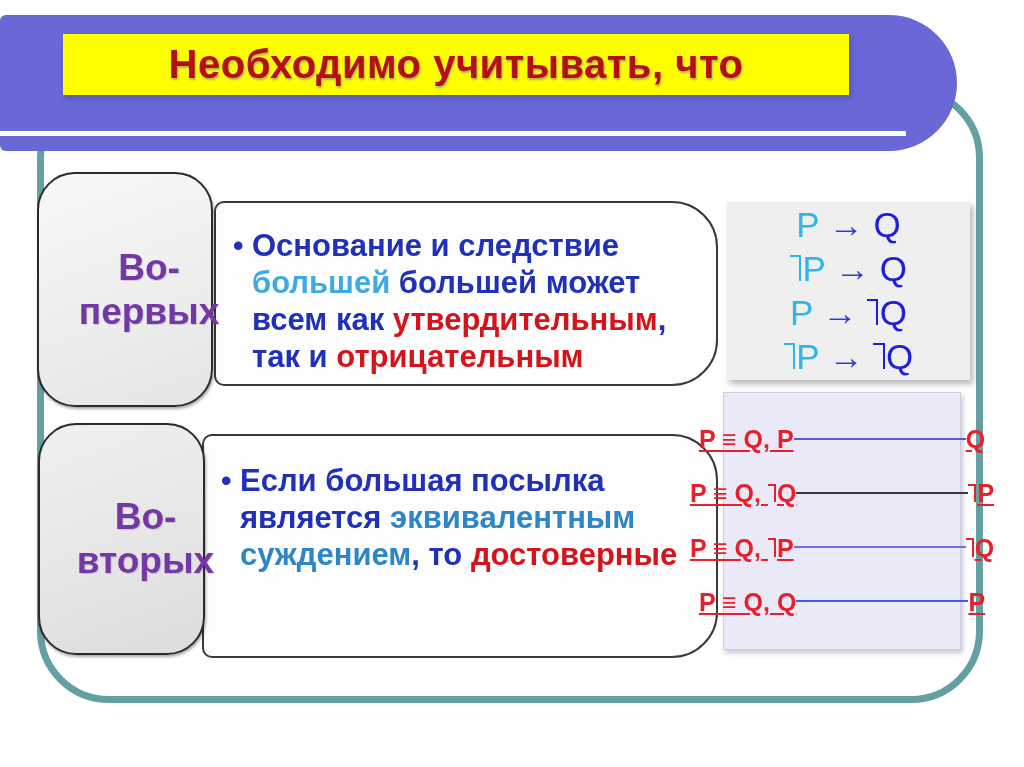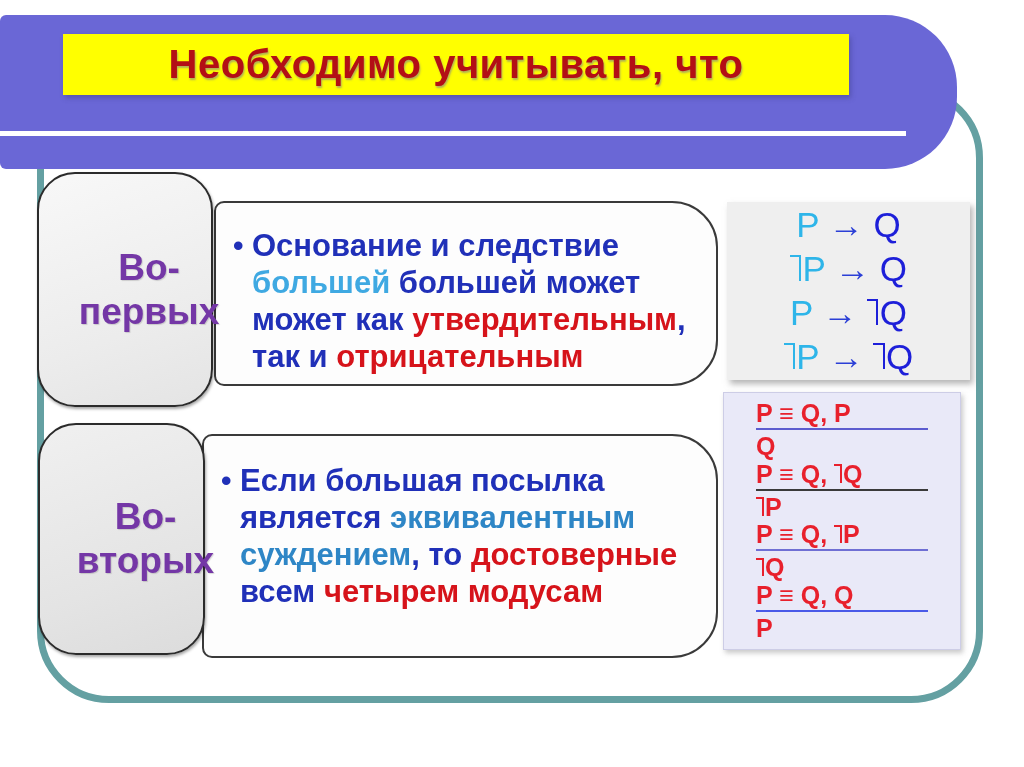--- a/index.html
+++ b/index.html
@@ -4,21 +4,21 @@
 <style>
   html,body{margin:0;padding:0;background:#fff;}
   .slide{position:relative;width:1024px;height:767px;background:#ffffff;overflow:hidden;
          font-family:"Liberation Sans",sans-serif;}
 
   
   .decor-frame{position:absolute;left:37px;top:86px;width:946px;height:617px;
                border:7px solid var(--frame);border-radius:72px;box-sizing:border-box;z-index:1;}
 
   
-  .banner{position:absolute;left:0;top:15px;width:957px;height:154px;background:var(--banner);
+  .banner{position:absolute;left:0;top:15px;width:957px;height:136px;background:var(--banner);
           border-radius:6px 72px 72px 6px;z-index:5;}
   .banner-line{position:absolute;left:0;top:116px;width:906px;height:5px;background:#ffffff;}
   .title-box{position:absolute;left:63px;top:19px;width:786px;height:61px;background:var(--title_bg);
              display:flex;align-items:center;justify-content:center;
              box-shadow:2px 3px 5px rgba(60,60,130,.45);}
   .title{font-size:40px;font-weight:bold;color:var(--title_text);letter-spacing:.5px;
          text-shadow:1px 2px 2px rgba(100,100,170,.5);}
 
   
   .label-box{position:absolute;border:2px solid #2b2b2b;border-radius:38px;z-index:4;
@@ -49,21 +49,21 @@
   .impl-box{position:absolute;left:727px;top:202px;width:243px;height:178px;background:#efefef;
             box-shadow:3px 4px 6px rgba(110,110,110,.5);z-index:2;
             display:flex;flex-direction:column;align-items:center;justify-content:center;}
   .impl-row{font-size:35px;font-weight:normal;line-height:44px;white-space:pre;}
 
   
   .equiv-box{position:absolute;left:723px;top:392px;width:238px;height:258px;background:#e9e9f8;
              border:1px solid #cdcde6;box-shadow:2px 3px 5px rgba(120,120,120,.4);z-index:2;
              box-sizing:border-box;padding:6px 0;color:var(--equiv_red);
              display:flex;flex-direction:column;justify-content:space-evenly;align-items:center;}
-  .fraction{display:flex;flex-direction:column;}
+  .fraction{display:flex;flex-direction:row;align-items:center;text-decoration:underline;}
   .frac-top,.frac-bottom{font-size:25px;font-weight:bold;line-height:27px;white-space:pre;}
   .frac-line{height:2px;width:172px;margin:1px 0 3px;}
 
   
   .neg{display:inline-block;width:.32em;height:.74em;border-top:.085em solid;
        border-right:.085em solid;box-sizing:border-box;margin-right:.04em;}
 </style>
 </head>
 <body>
 
@@ -86,32 +86,31 @@
   <div class="label-box second">
     <div class="label-line">Во-</div>
     <div class="label-line">вторых</div>
   </div>
 
   <div class="point-box first">
     <div class="point-content">
       <span class="bullet" style="top:24px">•</span>
       <div class="text-line"><span class="db">Основание и следствие</span></div>
       <div class="text-line"><span class="lb">большей</span><span class="db"> большей может</span></div>
-      <div class="text-line"><span class="db">может как </span><span class="rd">утвердительным</span><span class="db">,</span></div>
+      <div class="text-line"><span class="db">всем как </span><span class="rd">утвердительным</span><span class="db">,</span></div>
       <div class="text-line"><span class="db">так и </span><span class="rd">отрицательным</span></div>
     </div>
   </div>
 
   <div class="point-box second">
     <div class="point-content">
       <span class="bullet" style="top:26px">•</span>
       <div class="text-line"><span class="db">Если большая посылка</span></div>
       <div class="text-line"><span class="db">является </span><span class="sb">эквивалентным</span></div>
       <div class="text-line"><span class="sb">суждением</span><span class="db">, то </span><span class="rd">достоверные</span></div>
-      <div class="text-line"><span class="db">всем </span><span class="rd">четырем модусам</span></div>
     </div>
   </div>
 
   <div class="impl-box">
     <div class="impl-row"><span class="cy">P</span><span class="ar"> → </span><span class="bl">Q</span></div>
     <div class="impl-row"><span class="neg cy"></span><span class="cy">P</span><span class="ar"> → </span><span class="bl">Q</span></div>
     <div class="impl-row"><span class="cy">P</span><span class="ar"> → </span><span class="neg bl"></span><span class="bl">Q</span></div>
     <div class="impl-row"><span class="neg cy"></span><span class="cy">P</span><span class="ar"> → </span><span class="neg bl"></span><span class="bl">Q</span></div>
   </div>
 

